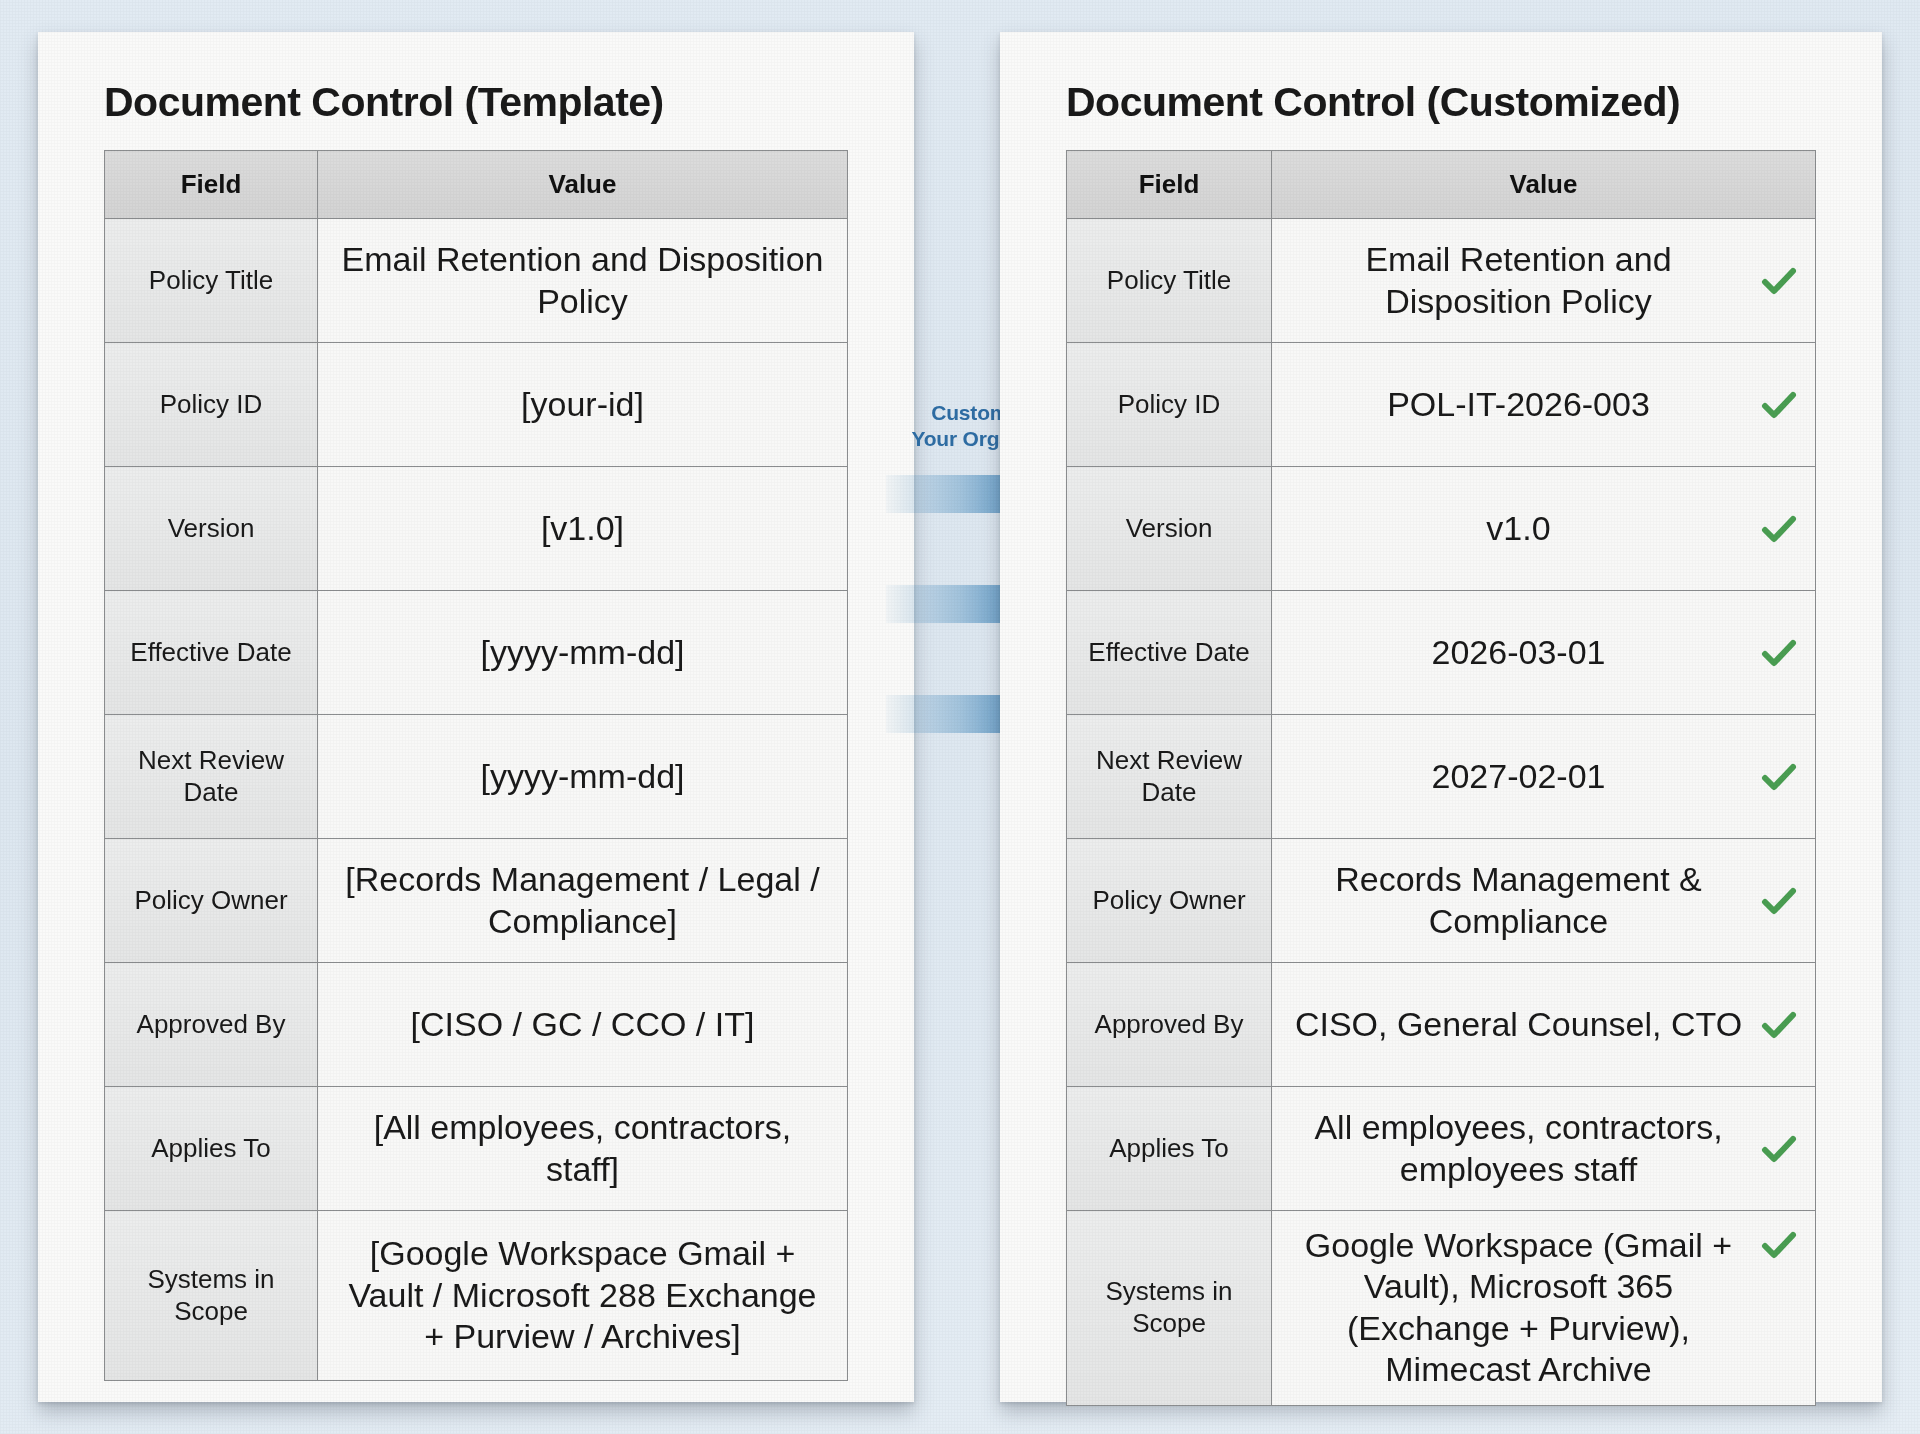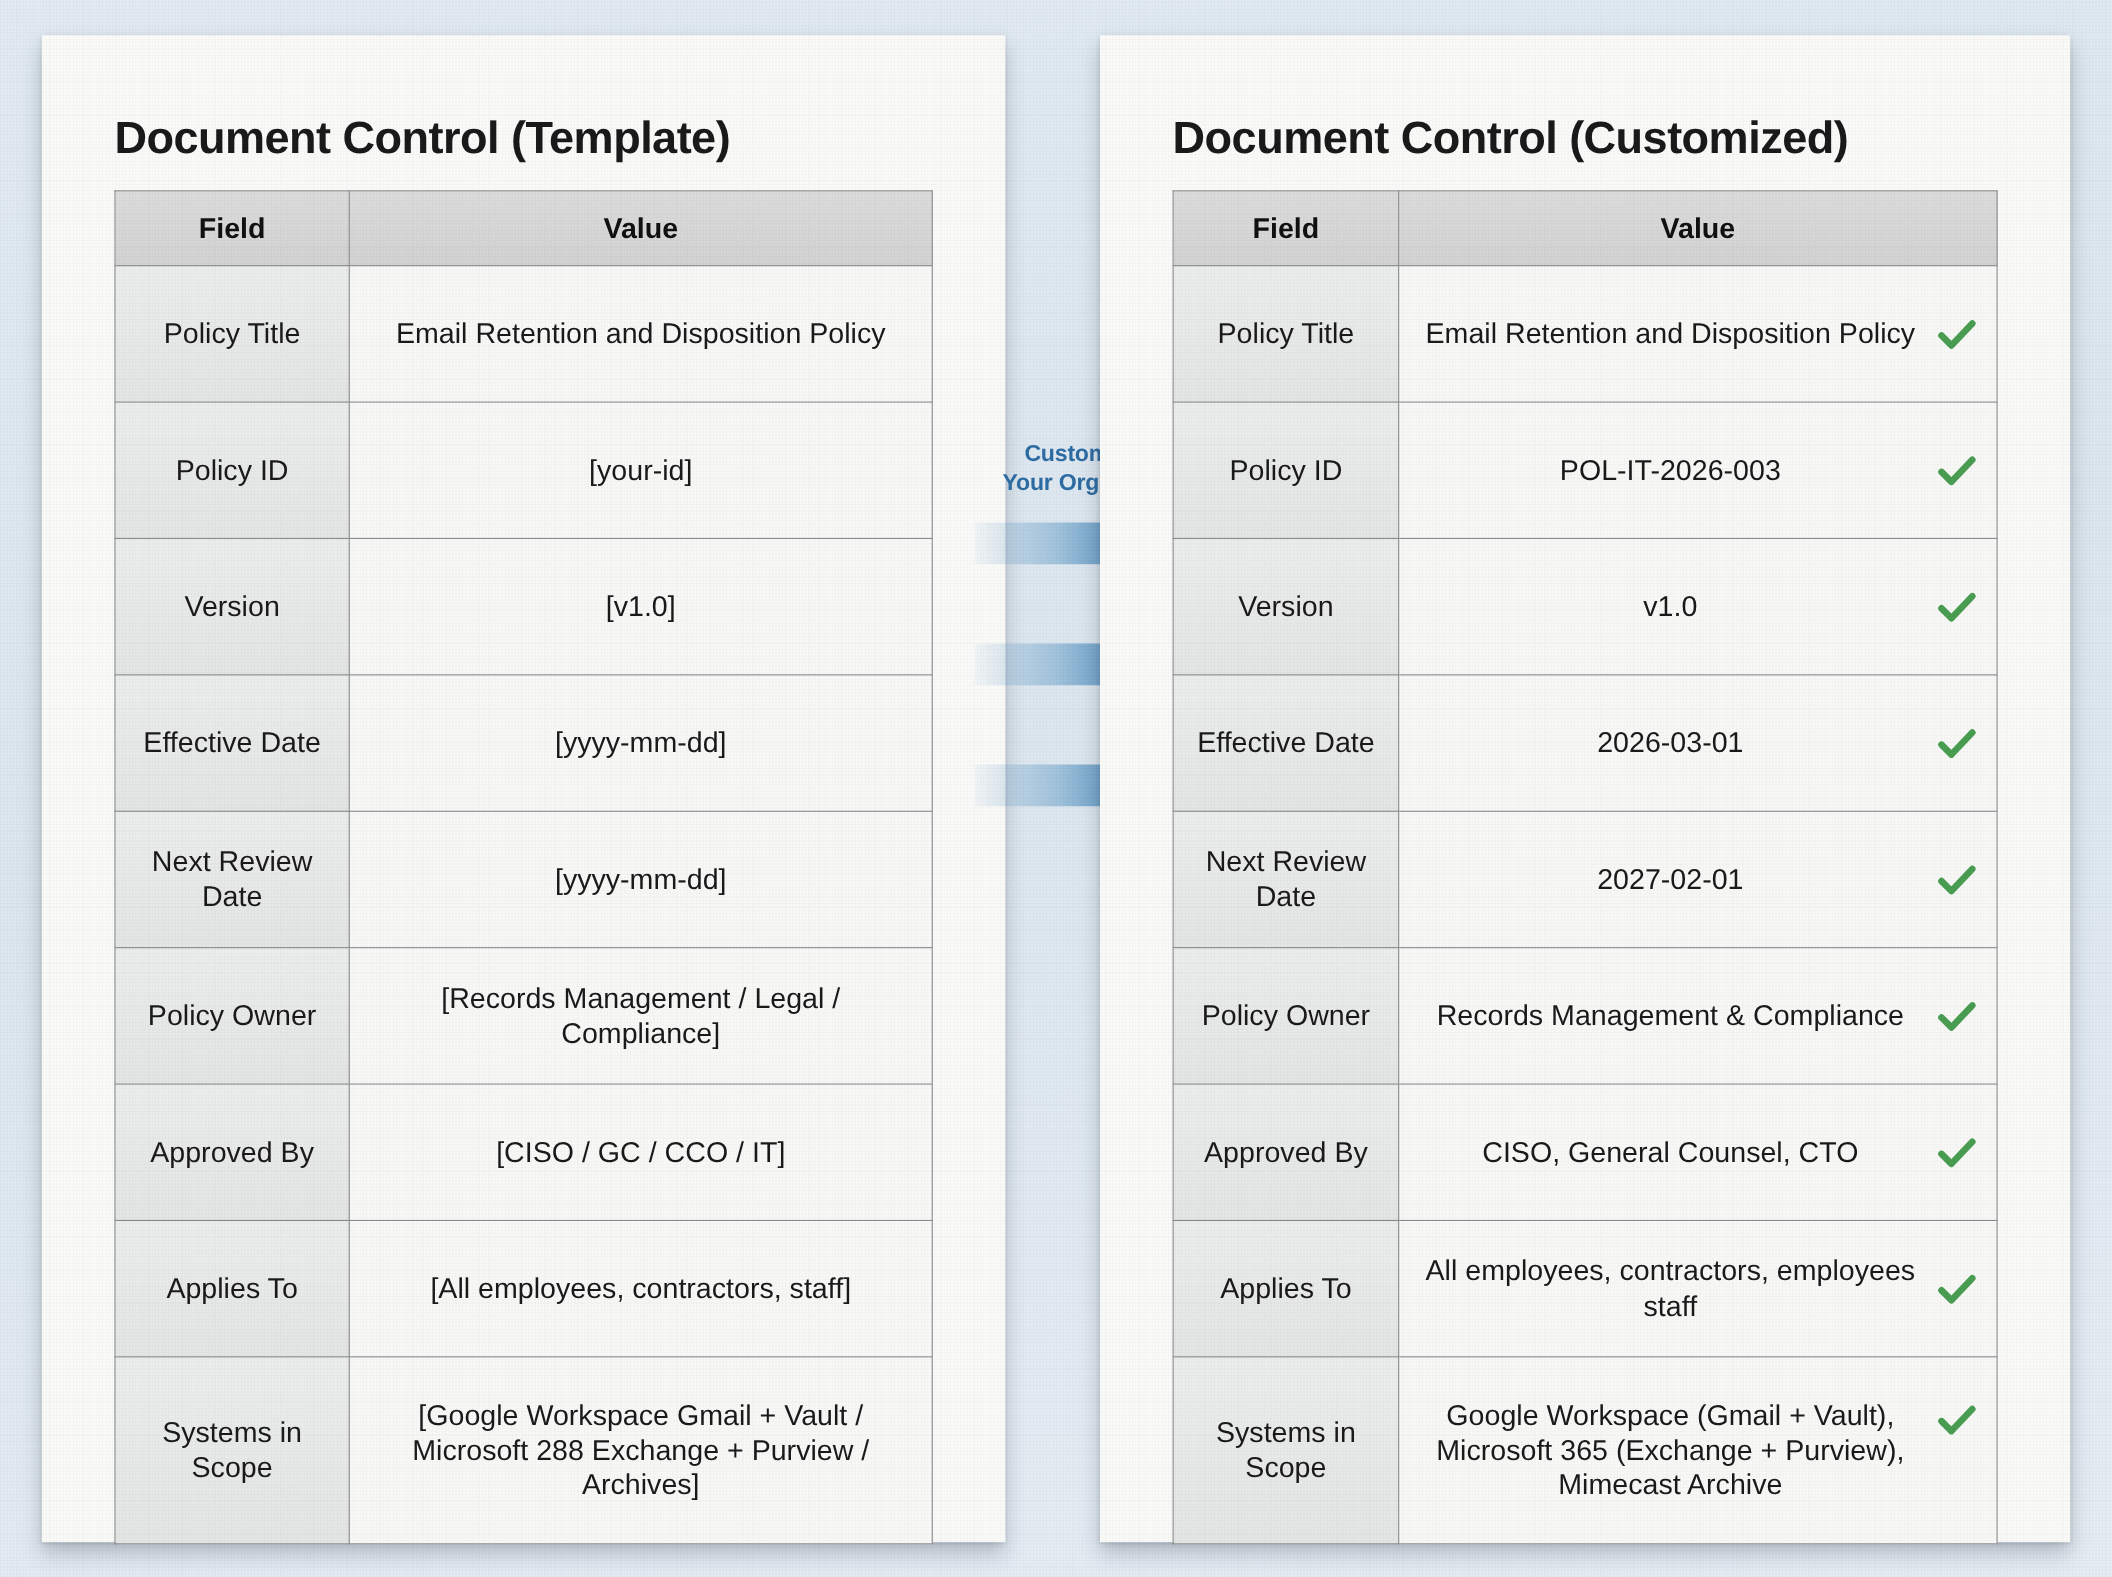--- a/index.html
+++ b/index.html
@@ -24,21 +24,21 @@
     justify-content: center;
   }
 
   
   .card {
     position: absolute;
     top: 32px;
     height: 1370px;
     background: #fafaf9;
     box-shadow: 0 10px 18px rgba(60,70,85,0.30), 0 2px 4px rgba(60,70,85,0.18);
-    padding: 52px 44px 0 44px;
+    padding: 29px 44px 0 44px;
   }
   .card-left  { left: 38px;   width: 876px; }
   .card-right { left: 1000px; width: 882px; }
 
   .panel-title {
     font-size: 41px;
     font-weight: bold;
     color: #1a1a1a;
     letter-spacing: -0.5px;
     margin: 18px 0 24px 22px;
@@ -67,21 +67,21 @@
   }
   table.dc td.k {
     background: linear-gradient(180deg, #eceded 0%, #e4e5e5 100%);
     font-size: 26px;
     color: #1a1a1a;
     padding: 14px 16px;
     line-height: 1.22;
   }
   table.dc td.v {
     background: #f8f8f7;
-    font-size: 26px;
+    font-size: 34px;
     color: #1a1a1a;
     padding: 14px 16px;
     line-height: 1.22;
   }
 
   .col-k { width: 213px; }
   .col-v { width: auto; }
 
   .col-k-r { width: 205px; }
   .col-v-r { width: auto; }

